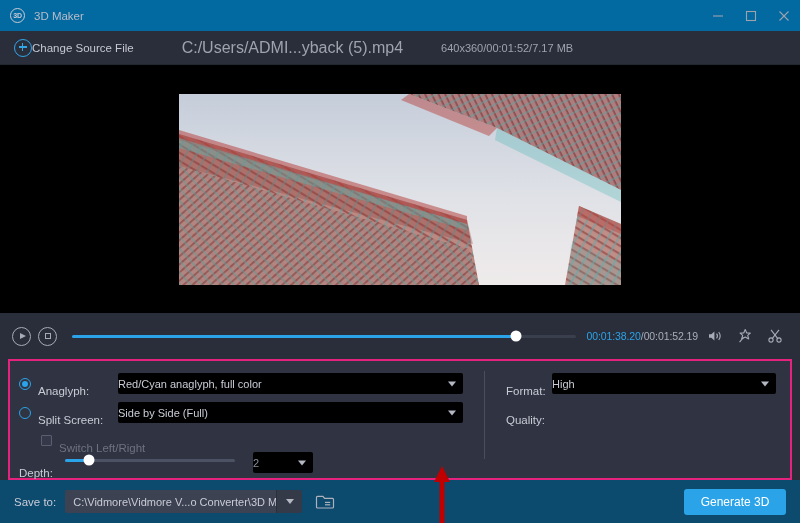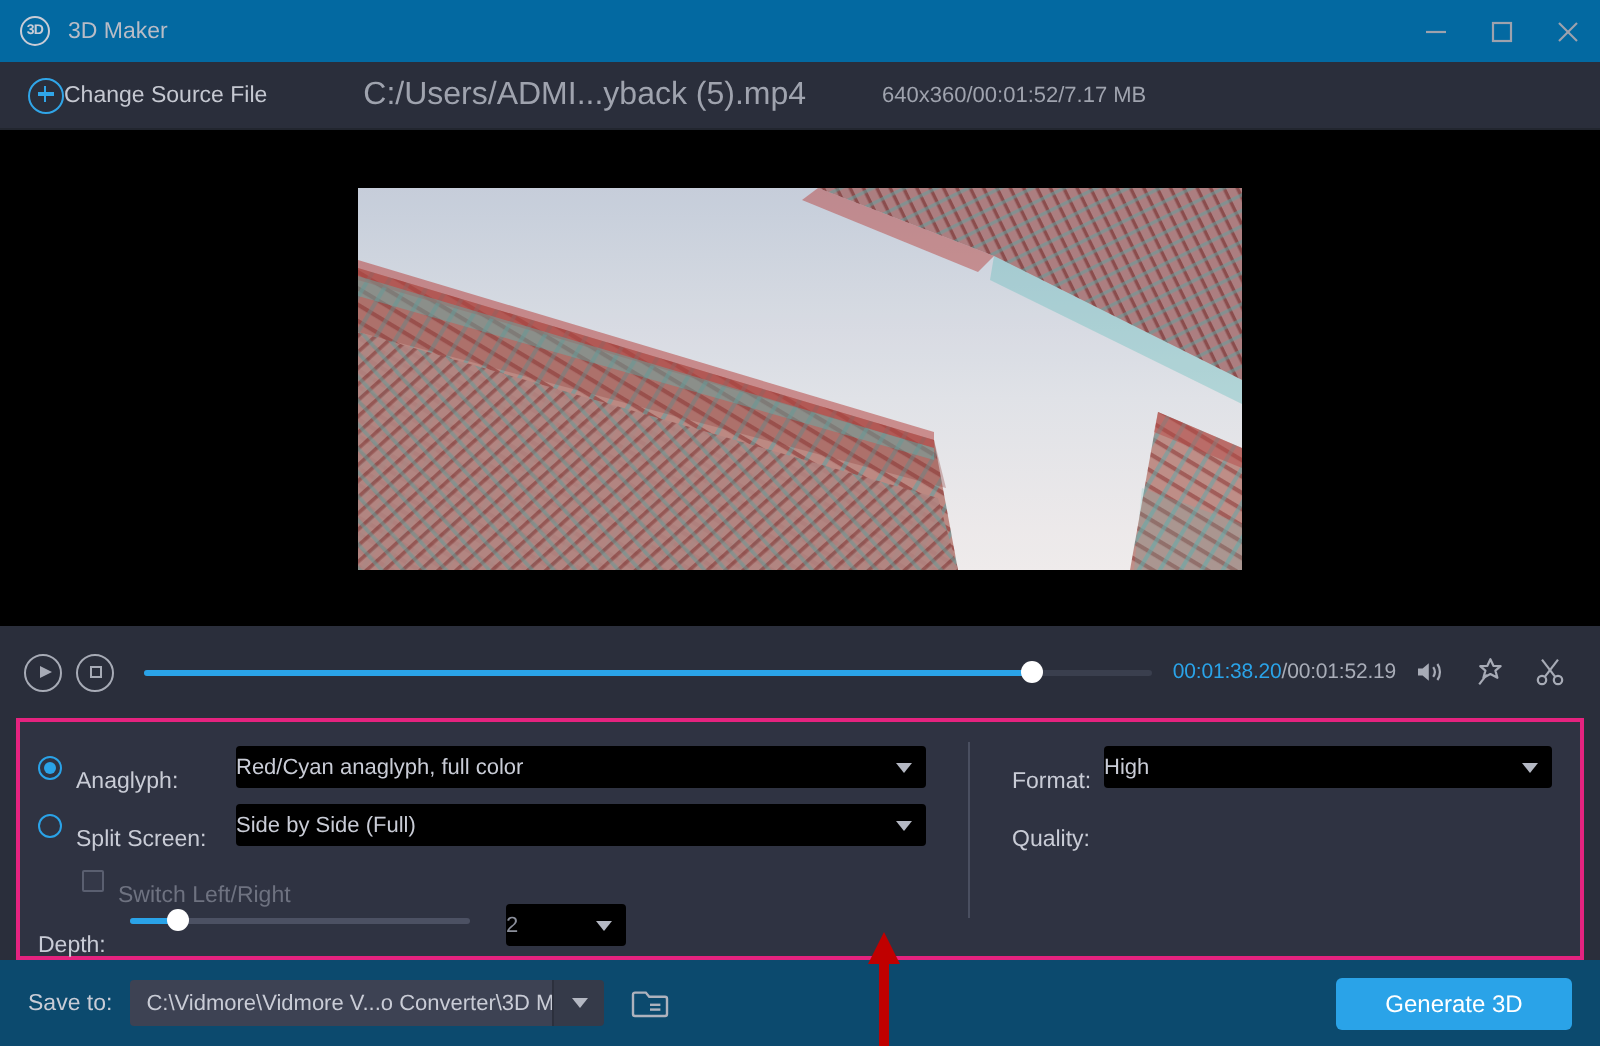--- a/index.html
+++ b/index.html
@@ -252,21 +252,21 @@
     border-top: 5px solid #b4b8c3;
   }
   .folder-btn {
     width: 28px; height: 23px; margin-left: 9px;
     display: flex; align-items: center; justify-content: center;
     color: #aeb2bd;
   }
   .gen-btn {
     position: absolute; right: 14px; top: 50%;
     transform: translateY(-50%);
-    width: 118px; height: 26px;
+    width: 102px; height: 26px;
     background: #2aa3e8; border-radius: 3px;
     color: #fff; font-size: 12px;
     display: flex; align-items: center; justify-content: center;
   }
 
   
   .arrow-ann {
     position: absolute; left: 433px; top: 466px;
     width: 18px; height: 57px;
     pointer-events: none;

